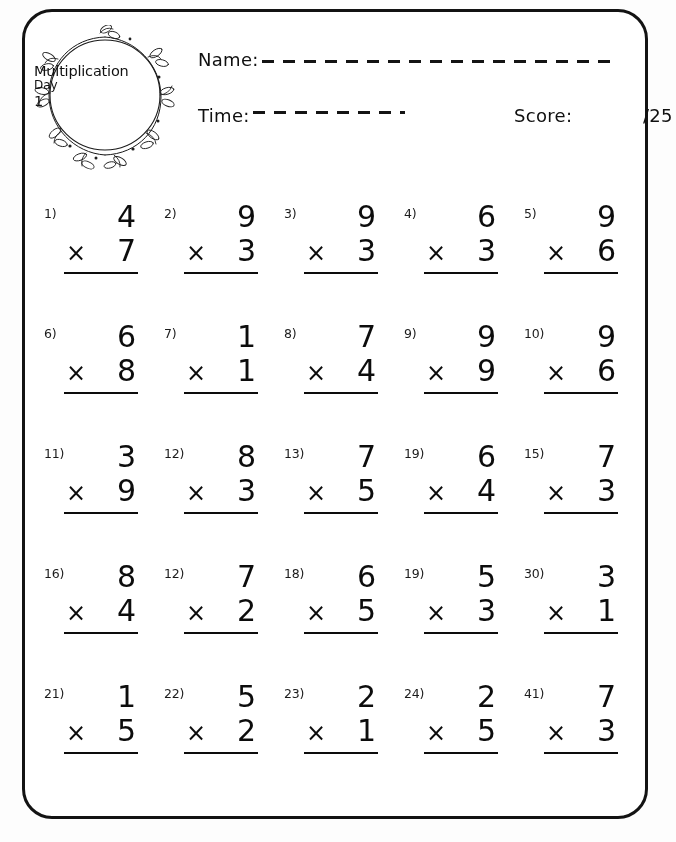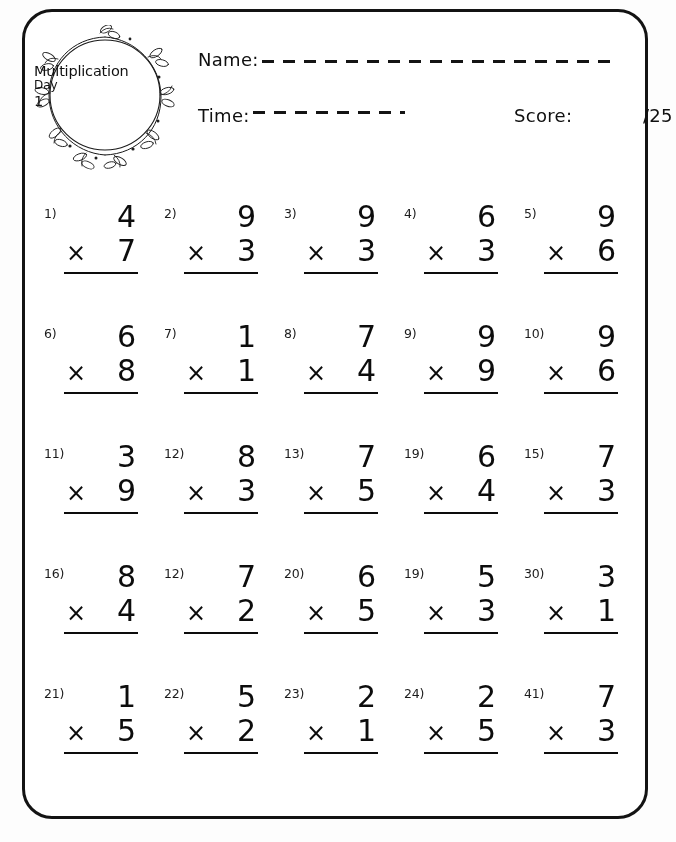--- a/index.html
+++ b/index.html
@@ -441,21 +441,21 @@
         <div class="p-stack">
           <div class="p-top">7</div>
           <div class="p-bottom">
             <span class="p-op">×</span>
             <span>2</span>
           </div>
           <div class="p-rule"></div>
         </div>
       </div>
       <div class="problem">
-        <div class="p-index">20)</div>
+        <div class="p-index">18)</div>
         <div class="p-stack">
           <div class="p-top">6</div>
           <div class="p-bottom">
             <span class="p-op">×</span>
             <span>5</span>
           </div>
           <div class="p-rule"></div>
         </div>
       </div>
       <div class="problem">

